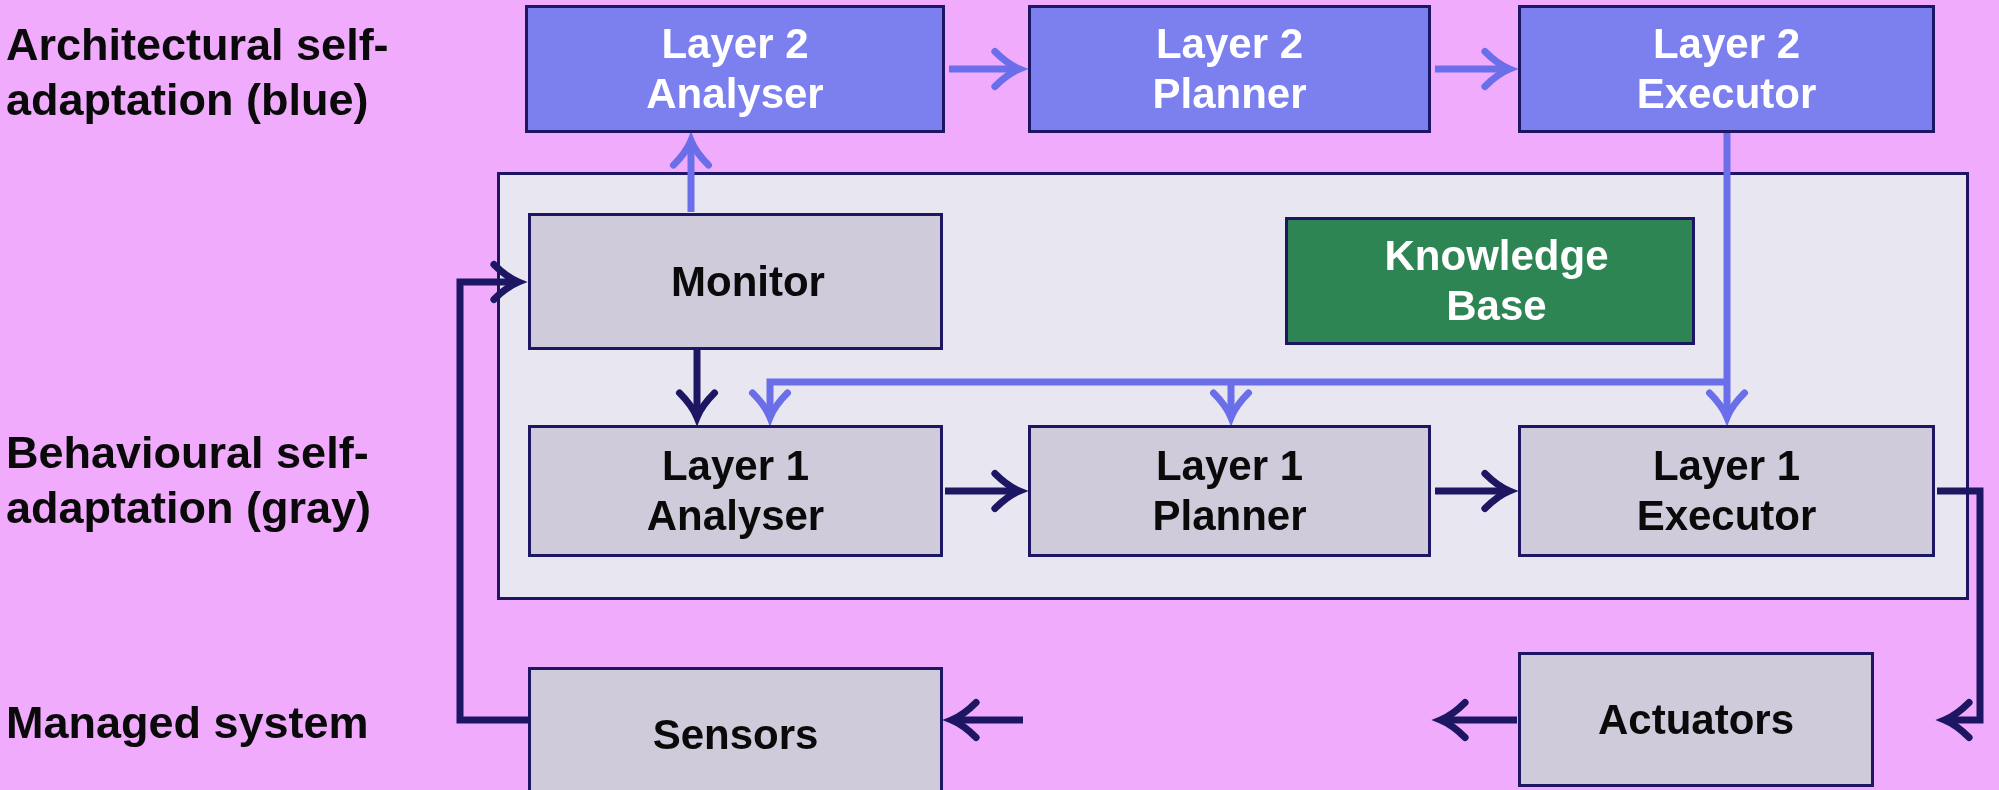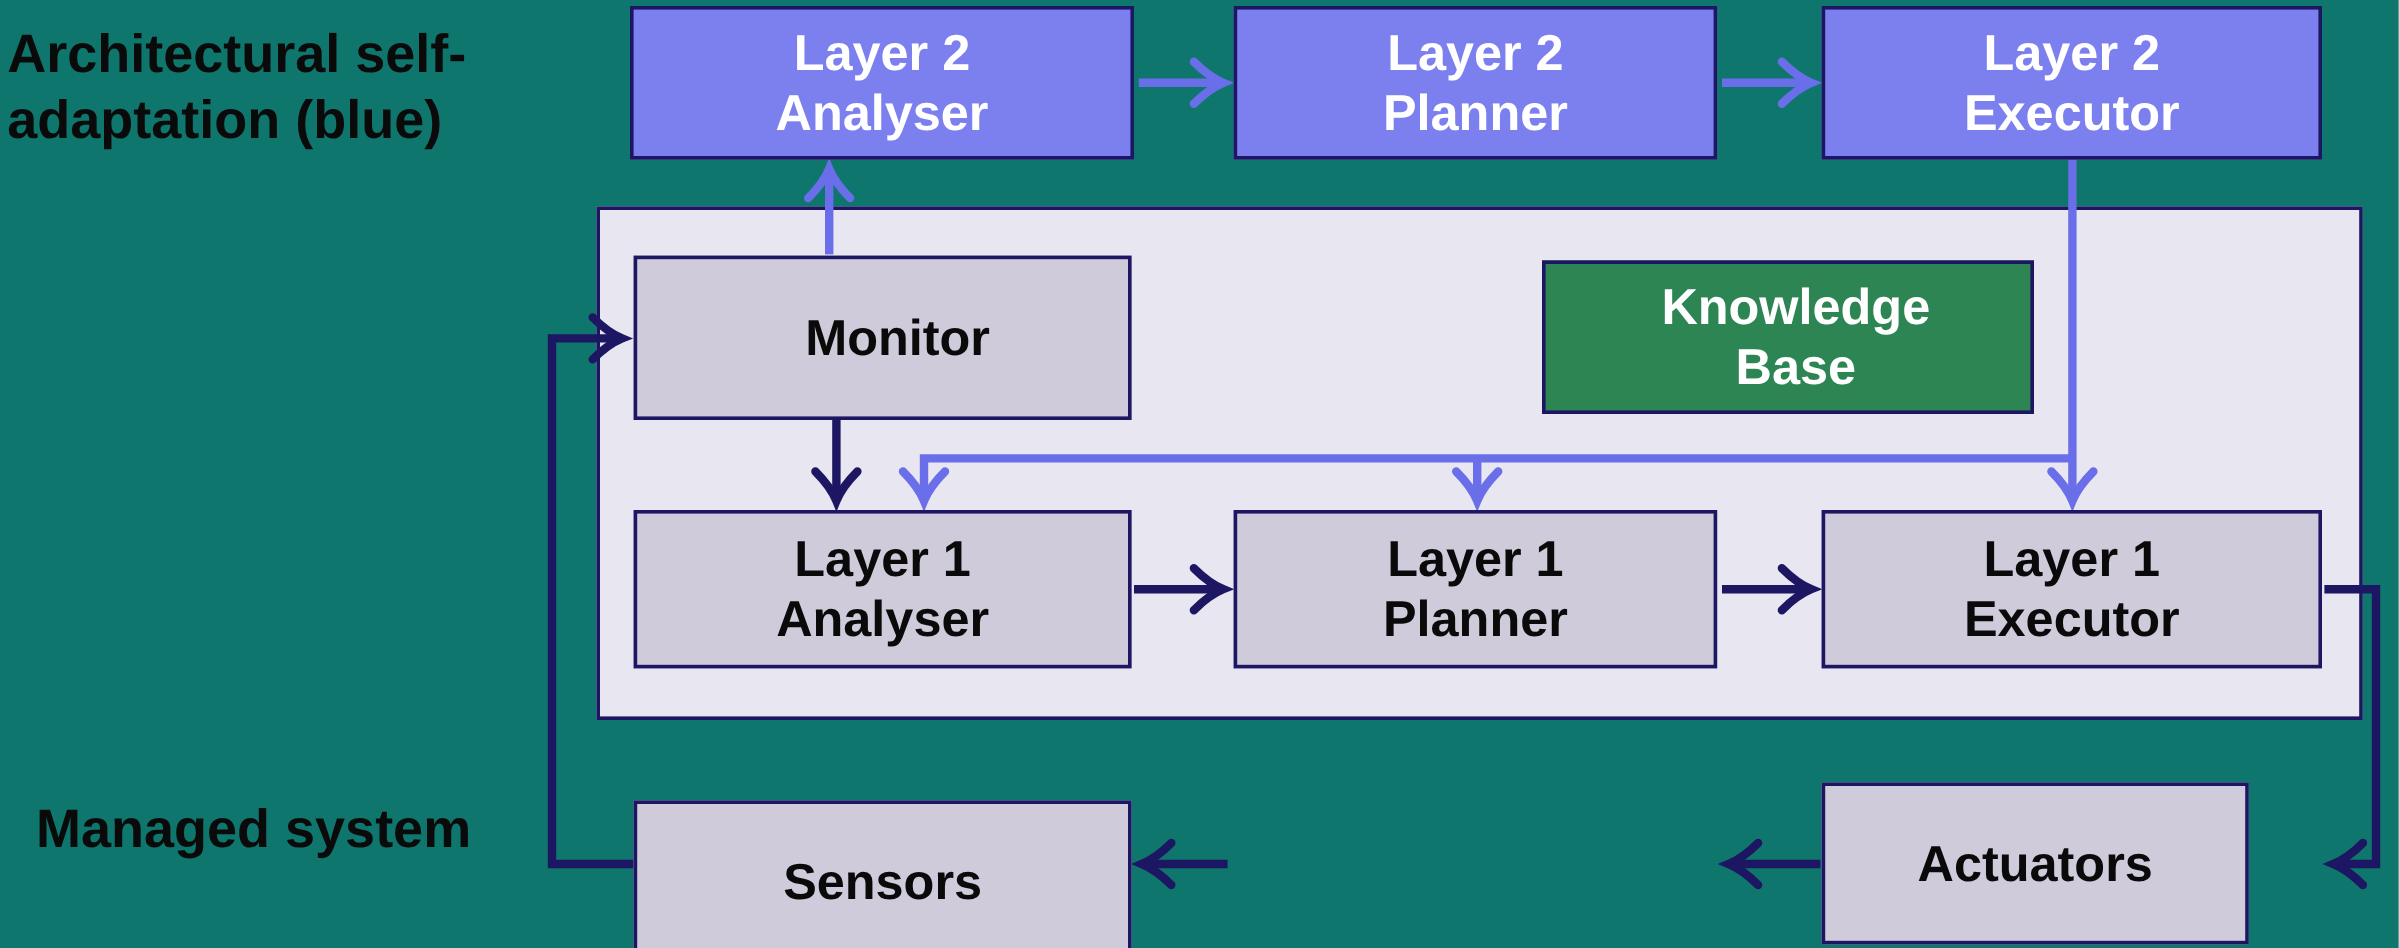--- a/index.html
+++ b/index.html
@@ -7,21 +7,21 @@
     --blue-arrow:#6a6ee9;
     --dark-navy:#1d1663;
     --gray-box-fill:#cfcbdb;
     --container-fill:#e8e6f0;
     --green-fill:#2e8554;
     --white-text:#ffffff;
     --black-text:#0a0a0a;
   }
   html,body{margin:0;padding:0;background:#ffffff;}
   .canvas{
-    position:relative;width:1999px;height:790px;background:#0f766e;overflow:hidden;
+    position:relative;width:1999px;height:790px;background:#f0abfc;overflow:hidden;
     font-family:"Liberation Sans", sans-serif;
   }
   .connectors{position:absolute;left:0;top:0;width:1999px;height:790px;}
   marker{overflow:visible;}
   .ln{fill:none;stroke-width:7px;}
   .ln-blue{stroke:var(--blue-arrow);}
   .ln-dark{stroke:var(--dark-navy);}
   .mk{fill:none;stroke-width:1;stroke-linecap:round;}
   .mk-blue{stroke:var(--blue-arrow);}
   .mk-dark{stroke:var(--dark-navy);}
@@ -73,21 +73,23 @@
     <path class="ln ln-dark" d="M 945 491 H 1018" marker-end="url(#mD)"></path>
     <path class="ln ln-dark" d="M 1435 491 H 1508" marker-end="url(#mD)"></path>
     <path class="ln ln-dark" d="M 1937 491 H 1980 V 720 H 1946" marker-end="url(#mD)"></path>
     <path class="ln ln-dark" d="M 1517 720 H 1442" marker-end="url(#mD)"></path>
     <path class="ln ln-dark" d="M 1023 720 H 953" marker-end="url(#mD)"></path>
     <path class="ln ln-dark" d="M 528 720 H 460 V 282 H 517" marker-end="url(#mD)"></path>
   </svg>
 
   <div class="side-label" style="left:6px;top:18px;">Architectural self-
 adaptation (blue)</div>
-  <div class="side-label" style="left:6px;top:664px;margin-left:24px;">Managed system</div>
+  <div class="side-label" style="left:6px;top:426px;">Behavioural self-
+adaptation (gray)</div>
+  <div class="side-label" style="left:6px;top:696px;">Managed system</div>
 
   <div class="box box-blue" style="left:525px;top:5px;width:420px;height:128px;">Layer 2
 Analyser</div>
   <div class="box box-blue" style="left:1028px;top:5px;width:403px;height:128px;">Layer 2
 Planner</div>
   <div class="box box-blue" style="left:1518px;top:5px;width:417px;height:128px;">Layer 2
 Executor</div>
 
   <div class="box box-gray" style="left:528px;top:213px;width:415px;height:137px;padding-left:25px;">Monitor</div>
   <div class="box box-green" style="left:1285px;top:217px;width:410px;height:128px;padding-left:13px;">Knowledge

